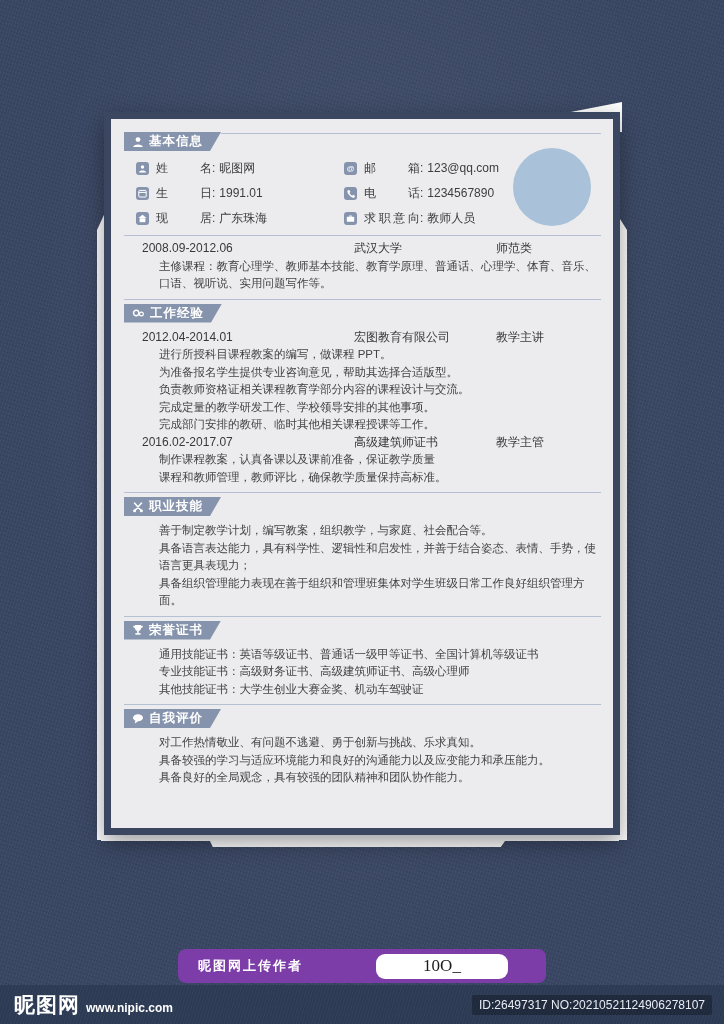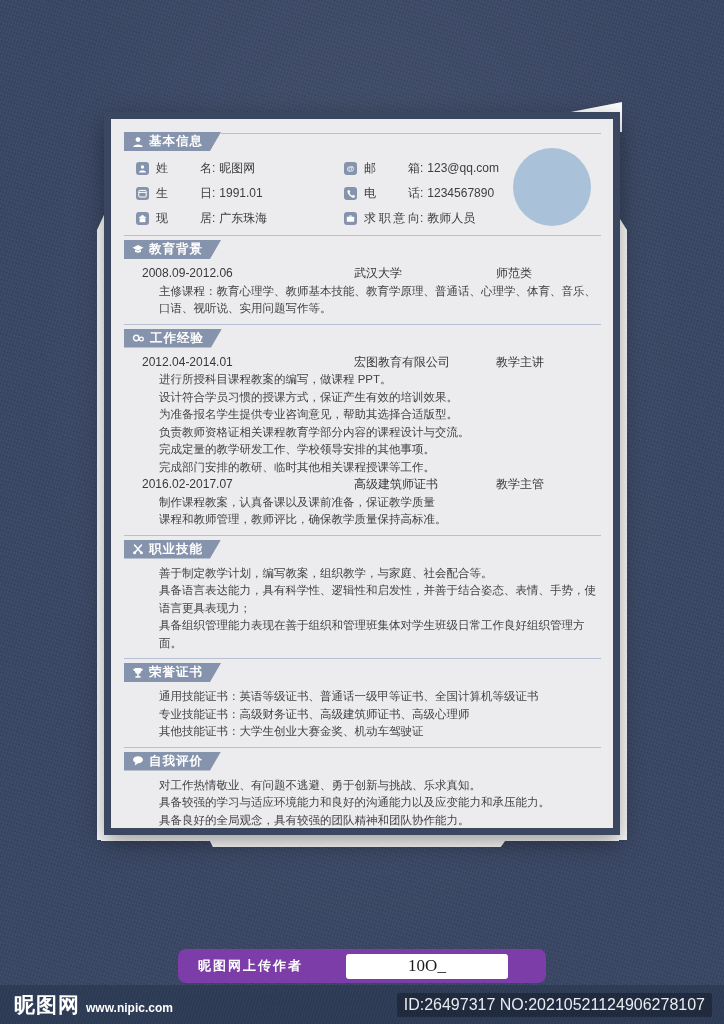--- a/index.html
+++ b/index.html
@@ -67,36 +67,36 @@
   
   .uploader-bar{
     position:absolute; z-index:3; left:178px; top:949px; width:368px; height:34px;
     background:var(--purple,#7c3da8); border-radius:8px;
     display:flex; align-items:center; justify-content:space-between;
     padding:0 38px 0 20px;
   }
   .uploader-label{ color:#fff; font-family:"Liberation Serif","DejaVu Serif",serif;
     font-weight:bold; font-size:13px; letter-spacing:2px; }
   .uploader-box{
-    width:162px; height:25px; background:#fff; border-radius:3px;
+    width:132px; height:25px; background:#fff; border-radius:9px;
     display:flex; align-items:center; justify-content:center;
     font-family:"Liberation Serif","DejaVu Serif",serif; font-size:17px; color:#1b1b1b;
   }
 
   
   .footer-bar{
     position:absolute; z-index:3; left:0; bottom:0; width:724px; height:39px;
     background:var(--footer_navy,#2c3a54);
     background-image:repeating-linear-gradient(107deg, rgba(255,255,255,0.03) 0 1px, transparent 1px 3px);
     display:flex; align-items:center; justify-content:space-between; padding:0 12px 0 14px;
   }
   .footer-left{ display:flex; align-items:baseline; gap:6px; color:#fff; }
   .site-name{ font-size:21px; font-weight:bold; letter-spacing:1px; }
   .site-url{ font-size:12px; font-weight:bold; }
-  .footer-id{ font-size:16px; color:#e8ecf2; background:rgba(0,0,0,0.28); padding:3px 7px; border-radius:2px; }
+  .footer-id{ font-size:12px; color:#e8ecf2; background:rgba(0,0,0,0.28); padding:3px 7px; border-radius:2px; }
 </style>
 </head>
 <body>
 
 <div class="stage">
 
   <div class="peek peek-tr"></div>
   <div class="peek peek-left"></div>
   <div class="peek peek-right"></div>
   <div class="peek peek-bottom"></div>
@@ -182,29 +182,20 @@
             <span class="bi-label">求职意向</span>
               <span class="bi-colon">:</span>
             <span class="bi-value">教师人员</span>
           </div>
         </div>
       </div>
       <div class="avatar"></div>
     </div>
 
     <div class="section ruled">
-      <div class="sec-head">
-        <span class="tag">
-          <svg width="12" height="12" viewBox="0 0 12 12" fill="#fff">
-              <path d="M6 1 11.5 3.8 6 6.6 0.5 3.8z"></path>
-              <path d="M3 5.4v2.1c0 1.5 6 1.5 6 0V5.4L6 6.9z"></path>
-            </svg>
-          <span>教育背景</span>
-        </span>
-      </div>
       <div class="entry-row">
         <span>2008.09-2012.06</span>
         <span>武汉大学</span>
         <span>师范类</span>
       </div>
       <p class="detail">主修课程：教育心理学、教师基本技能、教育学原理、普通话、心理学、体育、音乐、口语、视听说、实用问题写作等。</p>
     </div>
 
     <div class="section ruled">
       <div class="sec-head">
@@ -216,21 +207,20 @@
           <span>工作经验</span>
         </span>
       </div>
 
       <div class="entry-row">
         <span>2012.04-2014.01</span>
         <span>宏图教育有限公司</span>
         <span>教学主讲</span>
       </div>
       <p class="detail">进行所授科目课程教案的编写，做课程 PPT。</p>
-      <p class="detail">设计符合学员习惯的授课方式，保证产生有效的培训效果。</p>
       <p class="detail">为准备报名学生提供专业咨询意见，帮助其选择合适版型。</p>
 
       <p class="detail">负责教师资格证相关课程教育学部分内容的课程设计与交流。</p>
       <p class="detail">完成定量的教学研发工作、学校领导安排的其他事项。</p>
       <p class="detail">完成部门安排的教研、临时其他相关课程授课等工作。</p>
 
       <div class="entry-row">
         <span>2016.02-2017.07</span>
         <span>高级建筑师证书</span>
         <span>教学主管</span>

